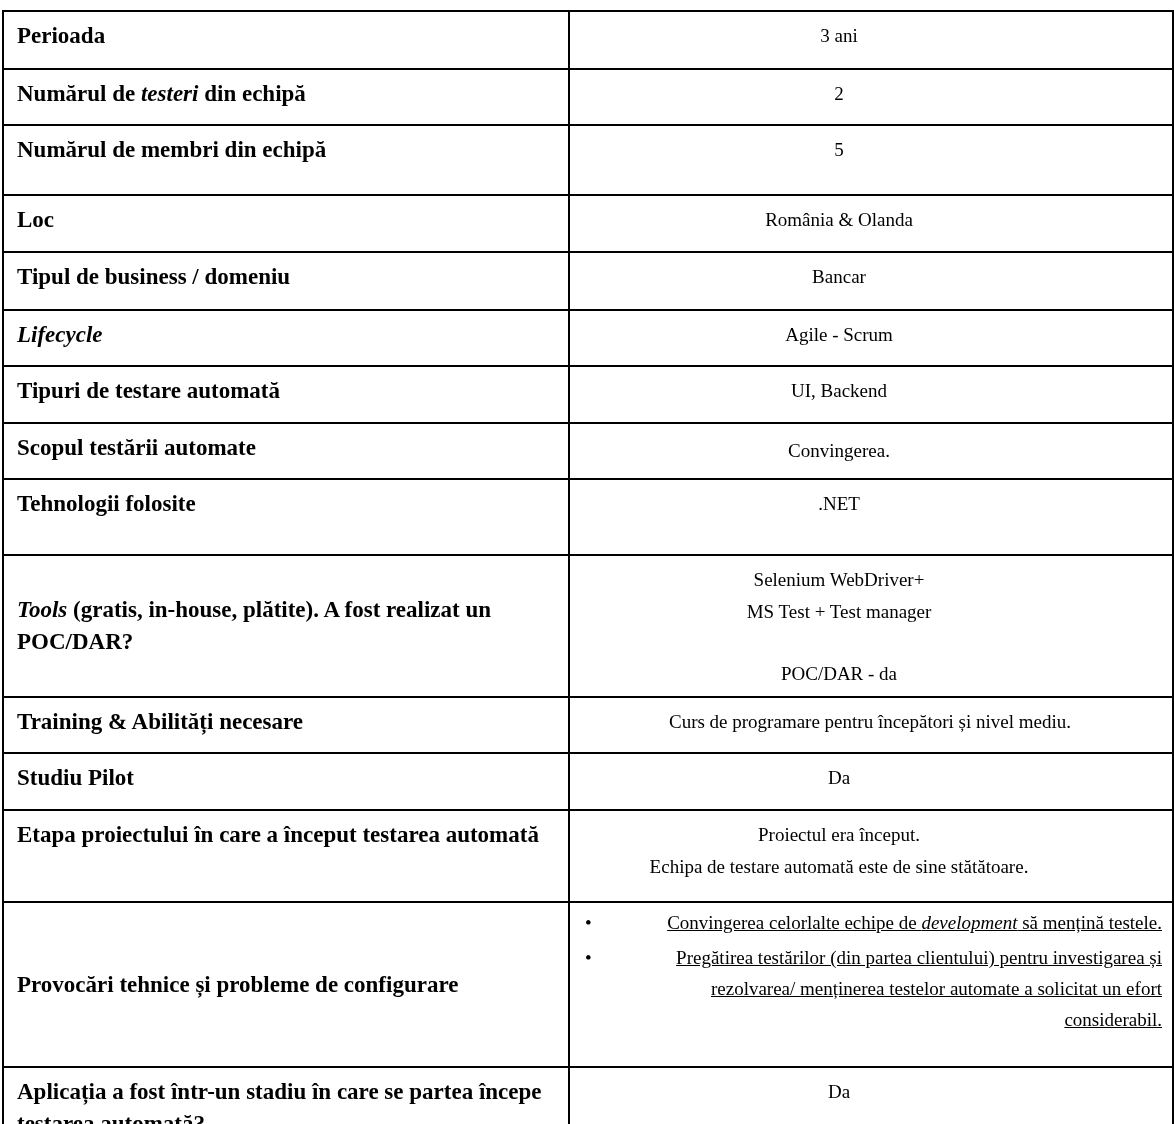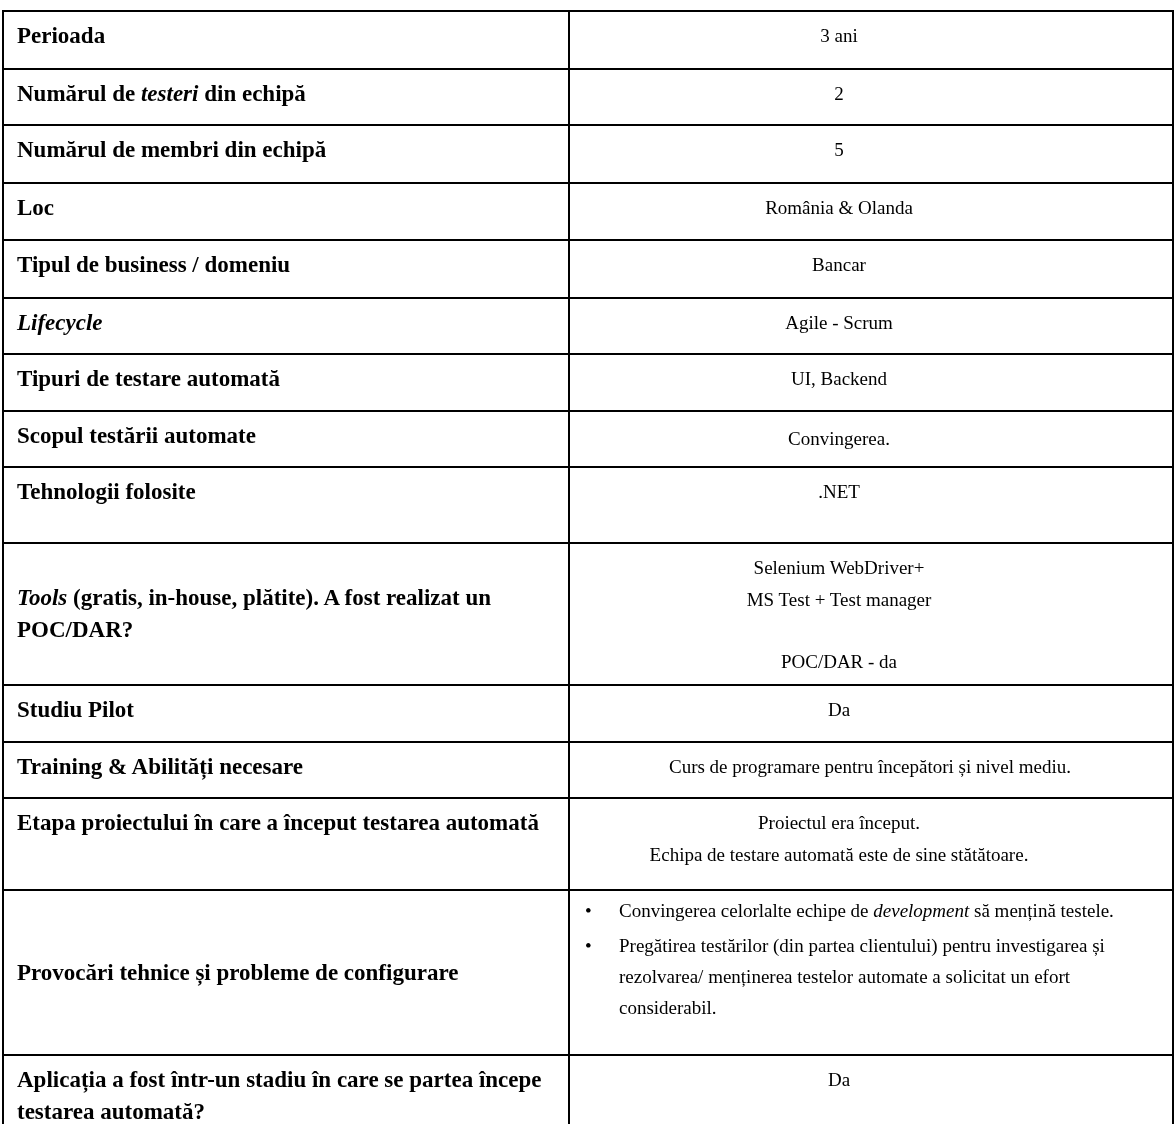--- a/index.html
+++ b/index.html
@@ -49,22 +49,23 @@
   .vline { min-height: 32px; }
   .vline.gap { margin-top: 30px; }
   i { font-style: italic; }
   td.value.bullets-cell {
     padding: 4px 10px 2px 6px;
   }
   ul.bullets {
     list-style: none;
     margin: 0;
     padding: 0 0 0 43px;
-    text-align: left;
+    text-align: right;
     line-height: 31px;
+    text-decoration: underline;
   }
   ul.bullets li { position: relative; }
   ul.bullets li + li { margin-top: 4px; }
   ul.bullets li::before {
     content: "\2022";
     position: absolute;
     left: -34px;
     top: 0;
   }
 </style>
@@ -85,21 +86,21 @@
         </td>
   </tr>
 
   <tr style="height:56px">
     <td class="label"><span>Numărul de </span><i>testeri</i><span> din echipă</span></td>
     <td class="value">
           <div class="vline">2</div>
         </td>
   </tr>
 
-  <tr style="height:58px">
+  <tr style="height:70px">
     <td class="label"><span>Numărul de membri din echipă</span></td>
     <td class="value">
           <div class="vline">5</div>
         </td>
   </tr>
 
   <tr style="height:57px">
     <td class="label"><span>Loc</span></td>
     <td class="value">
           <div class="vline">România &amp; Olanda</div>
@@ -143,31 +144,31 @@
 
   <tr style="height:142px">
     <td class="label vmid"><i>Tools</i><span> (gratis, in-house, plătite). A fost realizat un POC/DAR?</span></td>
     <td class="value">
       <div class="vline">Selenium WebDriver+</div>
       <div class="vline">MS Test + Test manager</div>
       <div class="vline gap">POC/DAR - da</div>
     </td>
   </tr>
 
+  <tr style="height:56px">
+    <td class="label"><span>Training &amp; Abilități necesare</span></td>
+    <td class="value full">
+          <div class="vline">Curs de programare pentru începători și nivel mediu.</div>
+        </td>
+  </tr>
+
   <tr style="height:57px">
     <td class="label"><span>Studiu Pilot</span></td>
     <td class="value">
           <div class="vline">Da</div>
-        </td>
-  </tr>
-
-  <tr style="height:56px">
-    <td class="label"><span>Training &amp; Abilități necesare</span></td>
-    <td class="value full">
-          <div class="vline">Curs de programare pentru începători și nivel mediu.</div>
         </td>
   </tr>
 
   <tr style="height:92px">
     <td class="label"><span>Etapa proiectului în care a început testarea automată</span></td>
     <td class="value">
       <div class="vline">Proiectul era început.</div>
       <div class="vline">Echipa de testare automată este de sine stătătoare.</div>
     </td>
   </tr>

